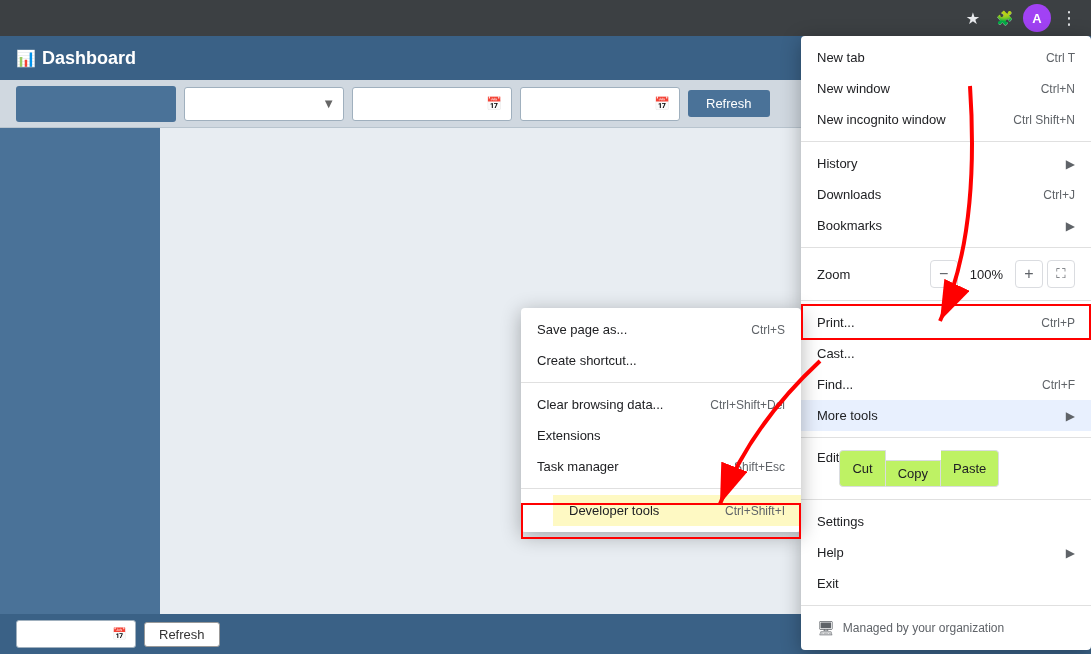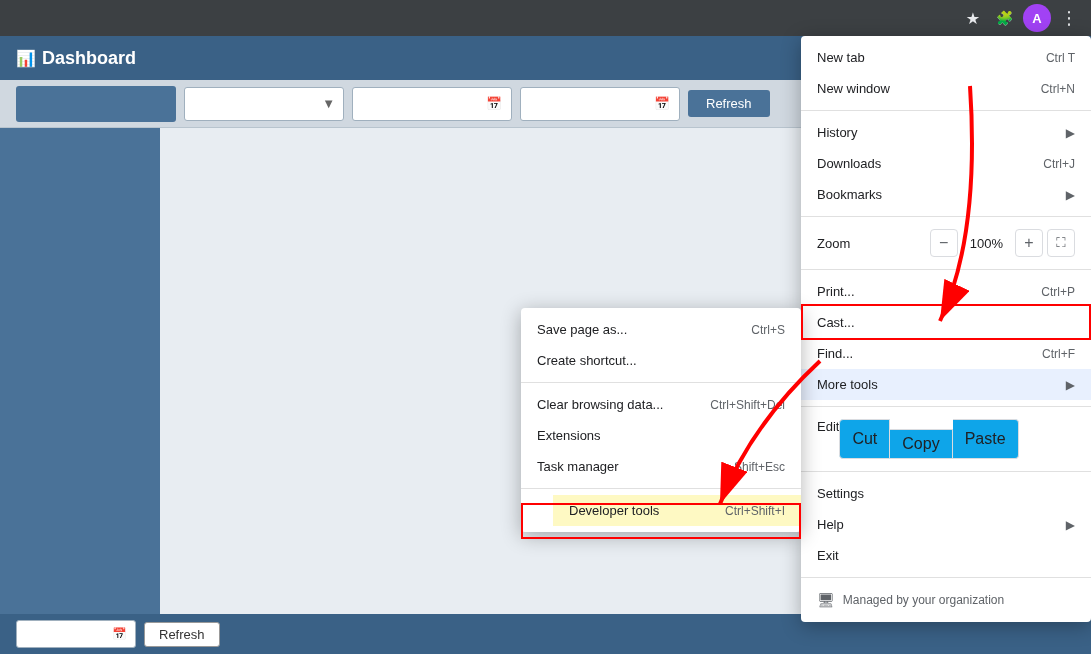--- a/index.html
+++ b/index.html
@@ -247,24 +247,24 @@
     }
 
     .edit-row {
       display: flex;
       align-items: flex-start;
       padding: 6px 16px;
       gap: 0;
     }
     .edit-btn {
       border: 1px solid #dadce0;
-      background: #0ea5e9;
+      background: #bef264;
       padding: 5px 12px;
       cursor: pointer;
-      font-size: 16px;
+      font-size: 13px;
       color: #202124;
     }
     .edit-btn:first-of-type { border-radius: 4px 0 0 4px; }
     .edit-btn:last-of-type { border-radius: 0 4px 4px 0; border-left: none; }
     .edit-btn.middle { border-left: none; }
 
     .managed-row {
       display: flex;
       align-items: center;
       padding: 8px 16px;
@@ -360,20 +360,24 @@
 
   <div class="chrome-menu">
     <div class="menu-item">
       <span>New tab</span>
       <span class="menu-shortcut">Ctrl T</span>
     </div>
     <div class="menu-item">
       <span>New window</span>
       <span class="menu-shortcut">Ctrl+N</span>
     </div>
+    <div class="menu-item">
+      <span>New incognito window</span>
+      <span class="menu-shortcut">Ctrl Shift+N</span>
+    </div>
     <div class="menu-divider"></div>
     <div class="menu-item">
       <span>History</span>
       <span class="menu-arrow">▶</span>
     </div>
     <div class="menu-item">
       <span>Downloads</span>
       <span class="menu-shortcut">Ctrl+J</span>
     </div>
     <div class="menu-item">

